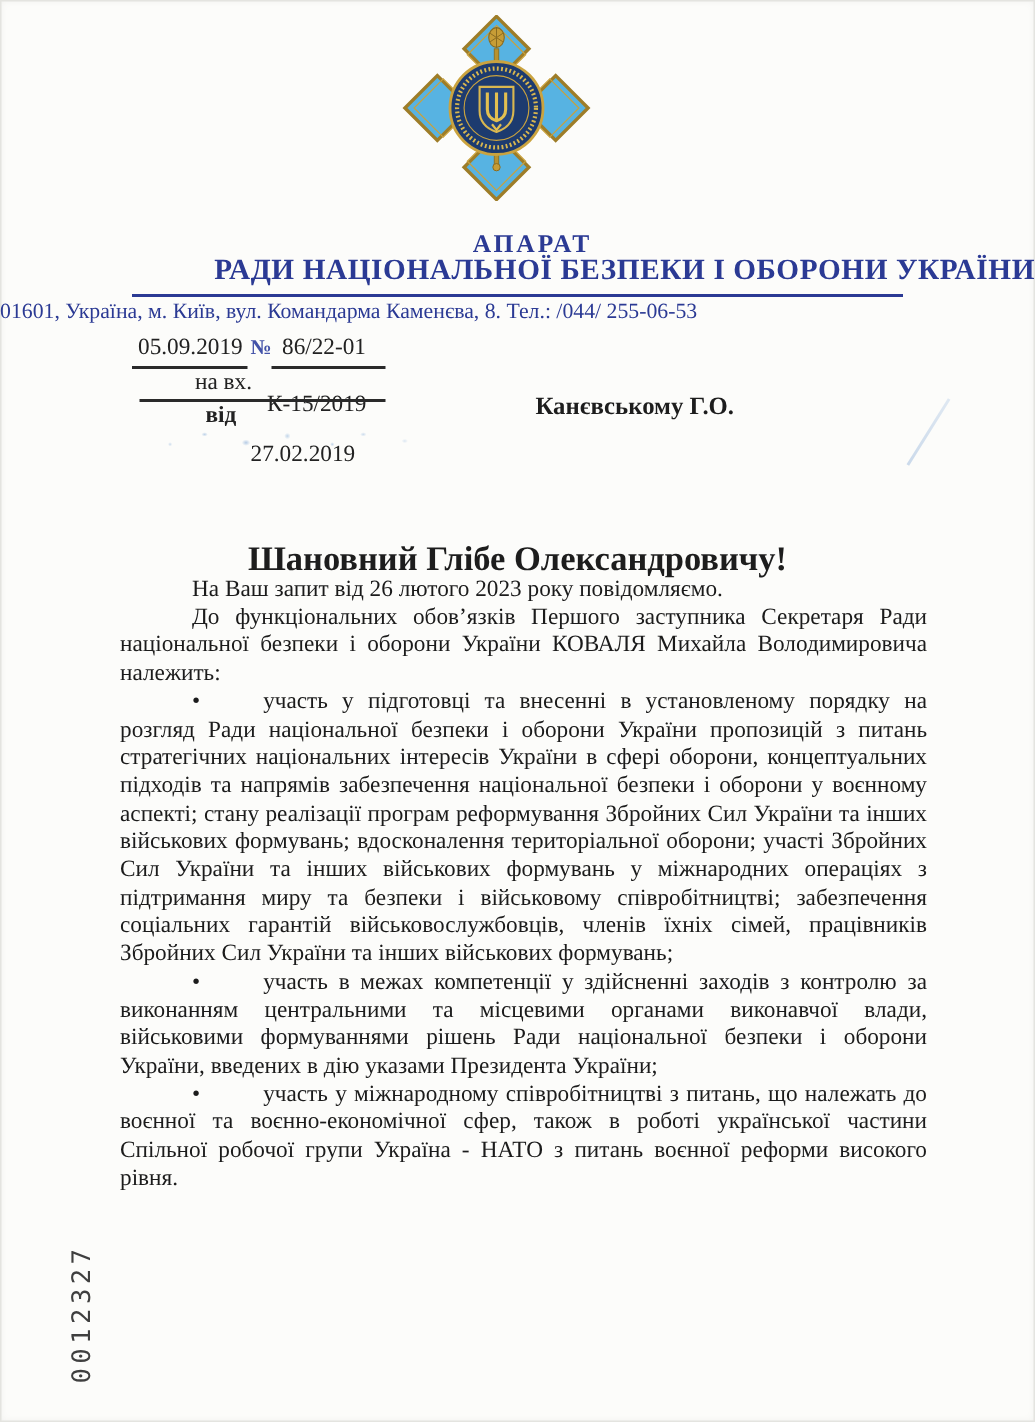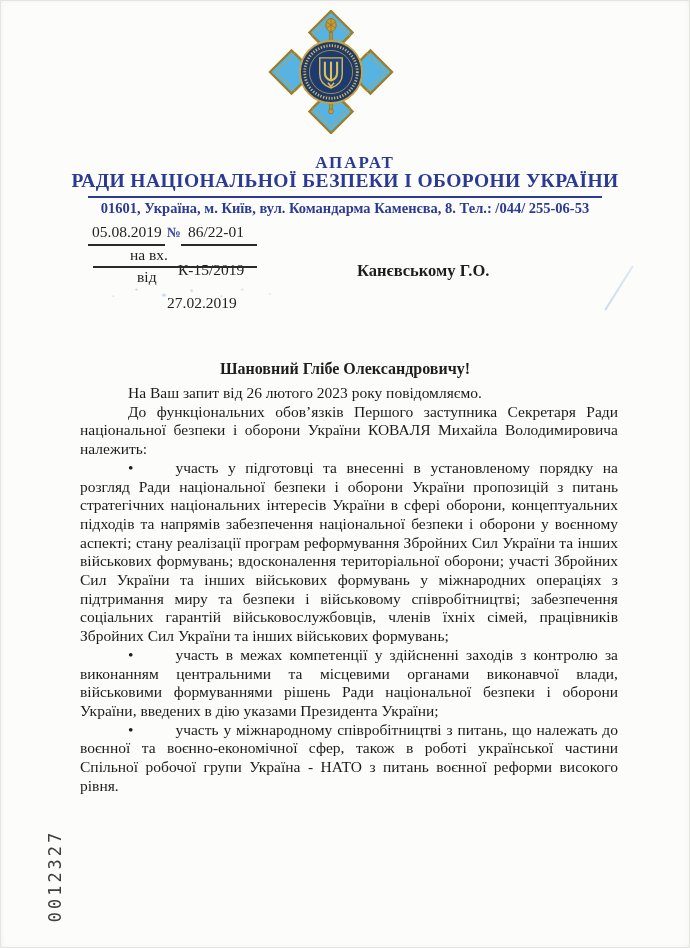--- a/index.html
+++ b/index.html
@@ -9,34 +9,34 @@
     background:#fcfcfa;
     font-family:"Liberation Serif","DejaVu Serif",serif;
     color:#1d1d1d;
     box-shadow: inset 0 0 0 1px #e4e4e0, inset 0 0 6px rgba(0,0,0,.06);
   }
 
   
   .emblem { position:absolute; left:266px; top:10px; width:130px; height:124px; }
   .org-line1 { position:absolute; top:153px; left:0; width:100%; text-align:center;
     font-weight:bold; font-size:17px; letter-spacing:2px; color:#2b3a94;padding-left:20px; }
-  .org-line2 { position:absolute; top:170px; left:0; width:100%; text-align:center;
+  .org-line2 { position:absolute; top:170px; left:0; width:100%; text-align:right;
     font-weight:bold; font-size:19.5px; letter-spacing:.4px; color:#2b3a94; white-space:nowrap; }
   .head-rule { position:absolute; top:196px; left:88px; width:514px; height:2px; background:#2b3a94; }
-  .org-address { position:absolute; top:200px; left:0; width:100%; text-align:center;
-    font-weight:bold; font-size:14.5px; color:#2b3a94; white-space:nowrap; }
+  .org-address { position:absolute; top:200px; left:0; width:100%; 
+    font-weight:normal; font-size:14.5px; color:#2b3a94; white-space:nowrap; }
 
   
   .ref { position:absolute; font-size:15.5px; color:#222; }
   .ref-out-date  { left:92px;  top:223px; }
   .ref-no        { left:167px; top:225px; color:#4352a8; font-size:14px; font-weight:bold; }
   .ref-out-num   { left:188px; top:223px; }
   .ref-in-label  { left:130px; top:246px; }
   .ref-in-num    { left:178px; top:245px;margin-top:16px; }
-  .ref-from-label{ left:137px; top:268px; }
+  .ref-from-label{ left:137px; top:268px;font-weight:bold; }
   .ref-in-date   { left:167px; top:267px;margin-top:27px; }
   .uline { position:absolute; height:1.5px; background:#2a2a2a; }
   .u1 { left:88px;  top:244px; width:77px; }
   .u2 { left:181px; top:244px; width:76px; }
   .u3 { left:93px;  top:266px; width:164px; }
 
   
   .smudge1 { position:absolute; left:95px; top:283px; width:230px; height:22px; opacity:.5;
     background:
       radial-gradient(3px 2px at 18% 30%, #7fa8d6 0%, transparent 70%),
@@ -51,21 +51,21 @@
   .smudge2 { position:absolute; left:618px; top:262px; width:2px; height:52px;
     background:linear-gradient(#bcd0e8, #8fb0d8); opacity:.45; transform:rotate(32deg); }
 
   
   .recipient-name { position:absolute; left:357px; top:261px; font-weight:bold; font-size:16.5px;text-align:right; }
   .recipient-email-line { position:absolute; left:357px; top:288px; font-size:16px; }
   .recipient-email-line .email { font-style:italic; }
 
   
   .salutation { position:absolute; top:360px; left:0; width:100%; text-align:center;
-    font-weight:bold; font-size:16px; }
+    font-weight:bold; font-size:23px; }
   .body-text { position:absolute; left:80px; top:384px; width:538px;
     font-size:15.5px; line-height:18.7px; text-align:justify; color:#1b1b1b; }
   .body-text p { text-indent:48px; }
   .body-text .dot { padding-right:42px; }
 
   
   .stamp { position:absolute; left:55px; top:876px;
     transform:translate(-50%,-50%) rotate(-90deg);
     font-family:"DejaVu Sans Mono","Liberation Mono",monospace;
     font-size:17px; letter-spacing:3px; color:#3f3f3f; white-space:nowrap; }
@@ -101,21 +101,21 @@
         </g>
       </g>
     </svg>
   </div>
 
   <div class="org-line1">АПАРАТ</div>
   <div class="org-line2">РАДИ НАЦІОНАЛЬНОЇ БЕЗПЕКИ І ОБОРОНИ УКРАЇНИ</div>
   <div class="head-rule"></div>
   <div class="org-address">01601, Україна, м. Київ, вул. Командарма Каменєва, 8. Тел.: /044/ 255-06-53</div>
 
-  <div class="ref ref-out-date">05.08.2019</div>
+  <div class="ref ref-out-date">05.09.2019</div>
   <div class="ref ref-no">№</div>
   <div class="ref ref-out-num">86/22-01</div>
   <div class="ref ref-in-label">на вх.</div>
   <div class="ref ref-in-num">К-15/2019</div>
   <div class="ref ref-from-label">від</div>
   <div class="ref ref-in-date">27.02.2019</div>
   <div class="uline u1"></div>
   <div class="uline u2"></div>
   <div class="uline u3"></div>
 

